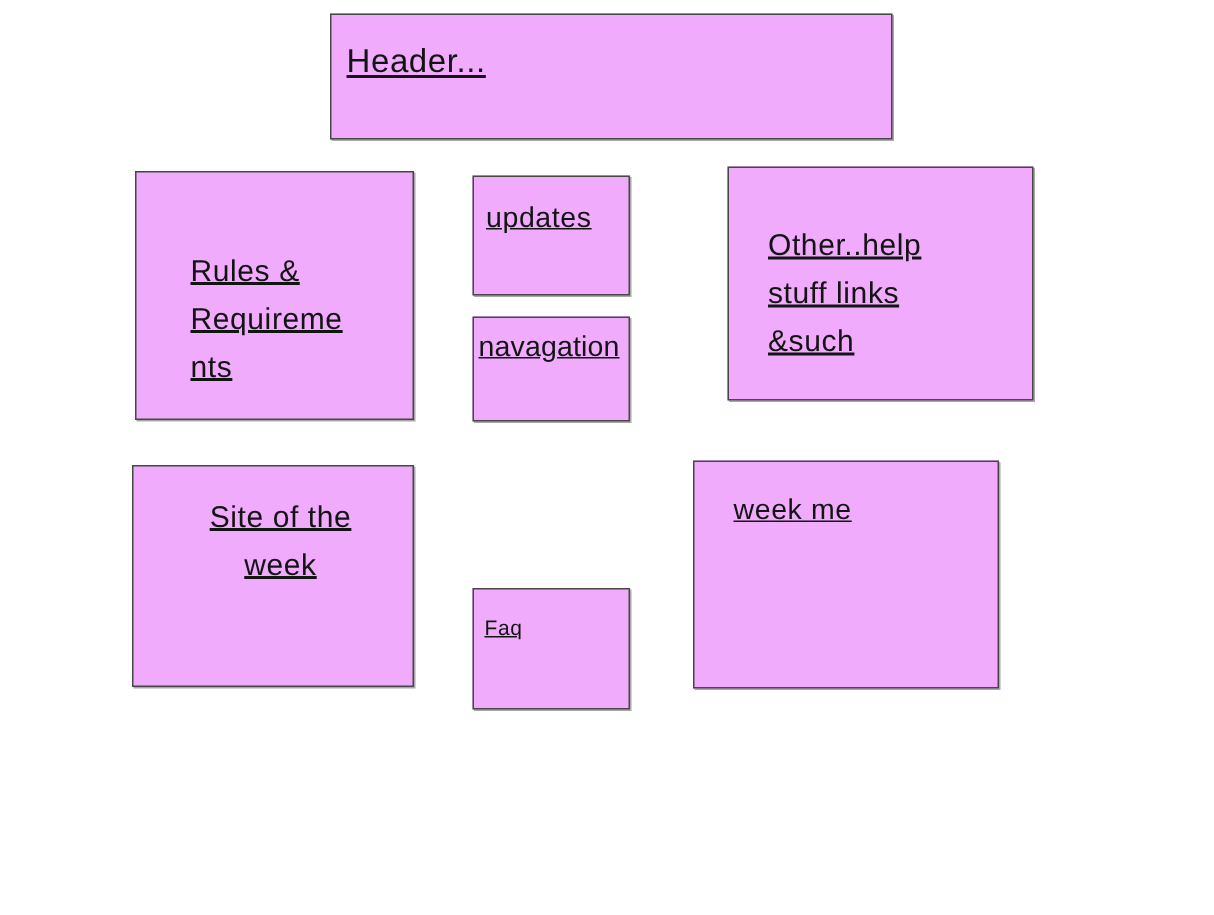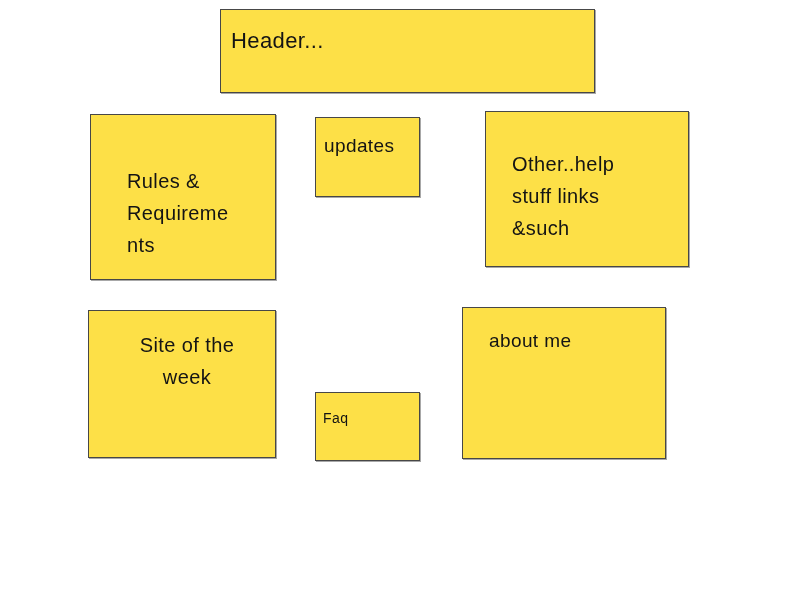--- a/index.html
+++ b/index.html
@@ -11,24 +11,25 @@
     position: relative;
     width: 809px;
     height: 610px;
     background: #ffffff;
     overflow: hidden;
     font-family: "Liberation Sans", sans-serif;
     color: #141414;
   }
   .wf-box {
     position: absolute;
-    background: #fde047;
+    background: #f0abfc;
     border: 1px solid #474747;
     box-shadow: 1px 1px 0 #a8a8a8;
     box-sizing: border-box;
+    text-decoration: underline;
   }
   .wf-label {
     display: block;
     white-space: pre-line;
     color: #141414;
     letter-spacing: 0.4px;
   }
 
   
   .box-header { left: 220px; top: 9px; width: 375px; height: 84px; }
@@ -44,21 +45,21 @@
   
   .box-updates { left: 315px; top: 117px; width: 105px; height: 80px; }
   .box-updates .wf-label { padding: 16px 0 0 8px; font-size: 19px; line-height: 24px; }
 
   .box-nav { left: 315px; top: 211px; width: 105px; height: 70px; }
   .box-nav .wf-label { padding: 8px 0 0 3px; font-size: 19px; line-height: 24px; letter-spacing: 0.1px; }
 
   .box-comment { left: 315px; top: 307px; width: 105px; height: 61px; }
   .box-comment .wf-label { padding: 11px 0 0 7px; font-size: 13px; line-height: 20px; }
 
-  .box-faq { left: 315px; top: 392px; width: 105px; height: 69px; }
+  .box-faq { left: 315px; top: 392px; width: 105px; height: 81px; }
   .box-faq .wf-label { padding: 16px 0 0 7px; font-size: 14px; line-height: 18px; }
 
   
   .box-other { left: 462px; top: 111px; width: 204px; height: 156px; margin-left: 23px; }
   .box-other .wf-label { padding: 36px 0 0 26px; font-size: 20px; line-height: 32px; }
 
   .box-about { left: 462px; top: 307px; width: 204px; height: 152px; }
   .box-about .wf-label { padding: 20px 0 0 26px; font-size: 19px; line-height: 26px; }
 </style>
 </head>
@@ -73,34 +74,37 @@
   <div class="wf-box box-rules">
     <span class="wf-label">Rules &amp;
 Requireme
 nts</span>
   </div>
 
   <div class="wf-box box-updates">
     <span class="wf-label">updates</span>
   </div>
 
+  <div class="wf-box box-nav">
+    <span class="wf-label">navagation</span>
+  </div>
 
   <div class="wf-box box-other">
     <span class="wf-label">Other..help
 stuff links
 &amp;such</span>
   </div>
 
   <div class="wf-box box-site">
     <span class="wf-label">Site of the
 week</span>
   </div>
 
 
   <div class="wf-box box-faq">
     <span class="wf-label">Faq</span>
   </div>
 
   <div class="wf-box box-about">
-    <span class="wf-label">about me</span>
+    <span class="wf-label">week me</span>
   </div>
 
 </div>
 
 </body></html>

